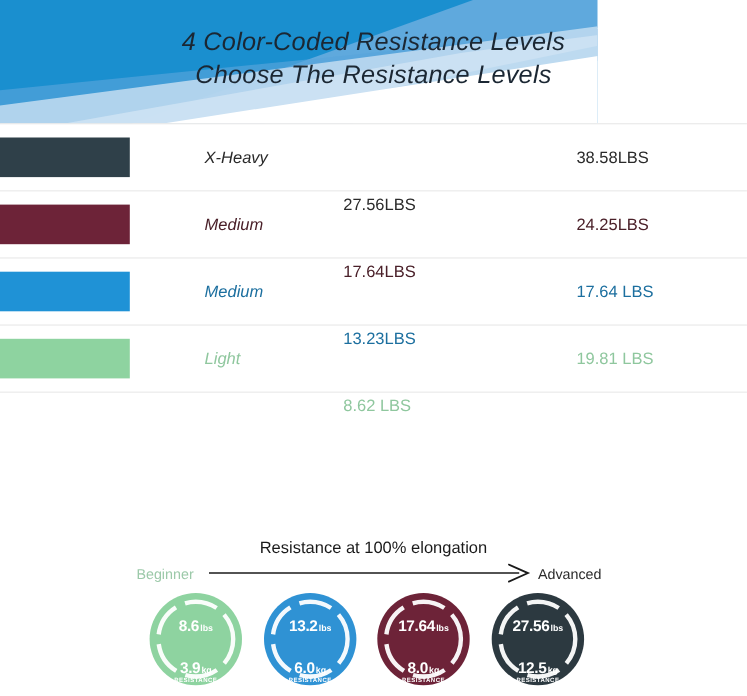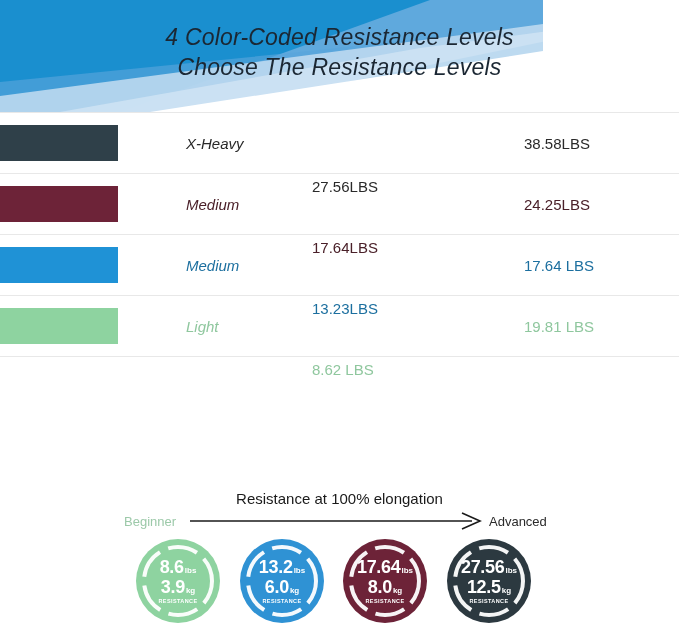--- a/index.html
+++ b/index.html
@@ -153,21 +153,21 @@
     align-items: center;
     justify-content: center;
     color: #ffffff;
     line-height: 1;
   }
   .badge-line {
     display: flex;
     align-items: baseline;
     justify-content: center;
   }
-  .badge-num { font-size: 18px; font-weight: 700; letter-spacing: -0.3px; }
+  .badge-num { font-size: 14px; font-weight: 700; letter-spacing: -0.3px; margin-top: 22px; }
   .badge-unit { font-size: 8px; font-weight: 700; margin-left: 1px; }
   .badge-line.kg { margin-top: 2px; }
   .badge-label {
     font-size: 5.5px;
     font-weight: 700;
     letter-spacing: 0.4px;
     margin-top: 3px;
   }
 </style>
 </head>

